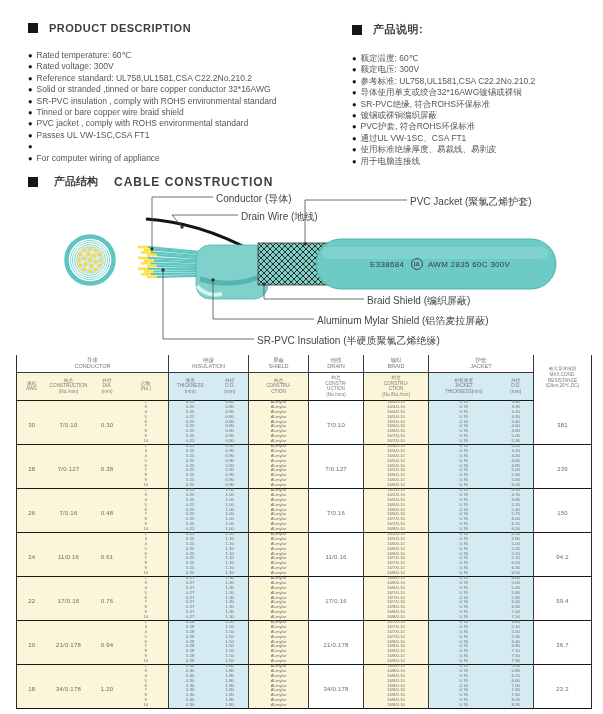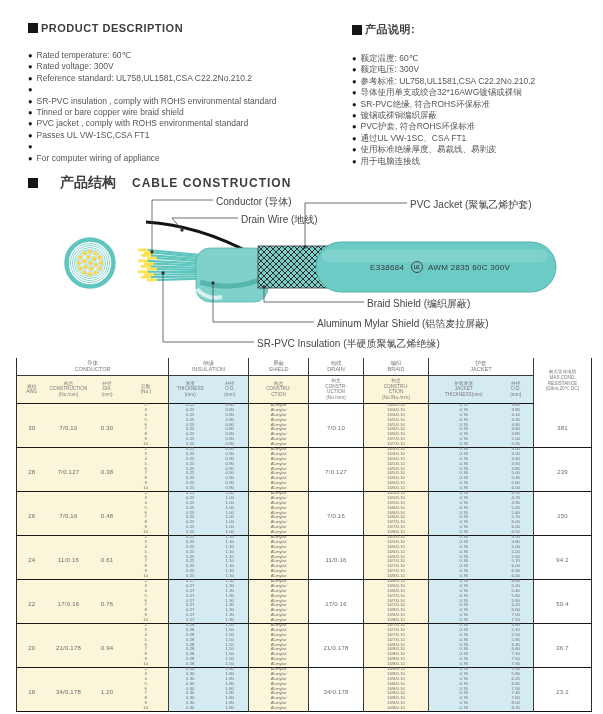--- a/index.html
+++ b/index.html
@@ -5,29 +5,29 @@
   *{box-sizing:border-box;margin:0;padding:0}
   html,body{width:603px;height:714px;background:#fff;overflow:hidden;
     font-family:"Liberation Sans","DejaVu Sans",sans-serif;color:#555}
   .page{position:relative;width:603px;height:714px}
 
   
   .top{display:flex;padding:22px 0 0 28px}
   .col-en{width:324px}
   .col-cn{width:244px}
   h2.sec{font-size:11px;font-weight:bold;color:#3e3e3e;letter-spacing:.5px;
-    display:flex;align-items:center;gap:3px;white-space:nowrap}
+    display:flex;align-items:center;gap:11px;white-space:nowrap}
   .sq{width:10px;height:10px;background:#151515;display:inline-block;flex:0 0 auto}
   ul.bullets{list-style:none;margin-top:16px}
   ul.bullets li{font-size:8.5px;line-height:11.4px;color:#565656;display:flex;gap:4px;align-items:baseline;white-space:nowrap}
   ul.bullets .bullet{font-size:7.5px;color:#111;flex:0 0 auto}
 
   
   .cons-head{display:flex;align-items:center;gap:16px;padding-left:28px;margin-top:7px}
-  .cons-head .cn{font-size:14px;font-weight:bold;color:#3e3e3e;display:flex;align-items:center;gap:22px}
+  .cons-head .cn{font-size:11px;font-weight:bold;color:#3e3e3e;display:flex;align-items:center;gap:16px}
   .cons-head .en{font-size:12px;font-weight:bold;color:#3e3e3e;letter-spacing:1px}
   .diagram{position:relative;height:166px;width:603px}
   .diagram svg{position:absolute;left:0;top:0}
   .dlabel{position:absolute;font-size:10px;color:#454545;white-space:nowrap}
 
   
   table.spec{border-collapse:collapse;table-layout:fixed;margin-left:16px;width:576px;
     border-left:1px solid #2b2b2b;border-right:1px solid #2b2b2b;border-bottom:1.5px solid #111}
   table.spec th,table.spec td{padding:0;vertical-align:middle;text-align:center}
   .c-y{background:#FBF6DA}
@@ -65,20 +65,21 @@
           <li>
             <span class="bullet">●</span>
             <span>Rated voltage: 300V</span>
           </li>
           <li>
             <span class="bullet">●</span>
             <span>Reference standard: UL758,UL1581,CSA C22.2No.210.2</span>
           </li>
           <li>
             <span class="bullet">●</span>
+            <span>Solid or stranded ,tinned or bare copper conductor 32*16AWG</span>
           </li>
           <li>
             <span class="bullet">●</span>
             <span>SR-PVC insulation , comply with ROHS environmental standard</span>
           </li>
           <li>
             <span class="bullet">●</span>
             <span>Tinned or bare copper wire braid shield</span>
           </li>
           <li>

